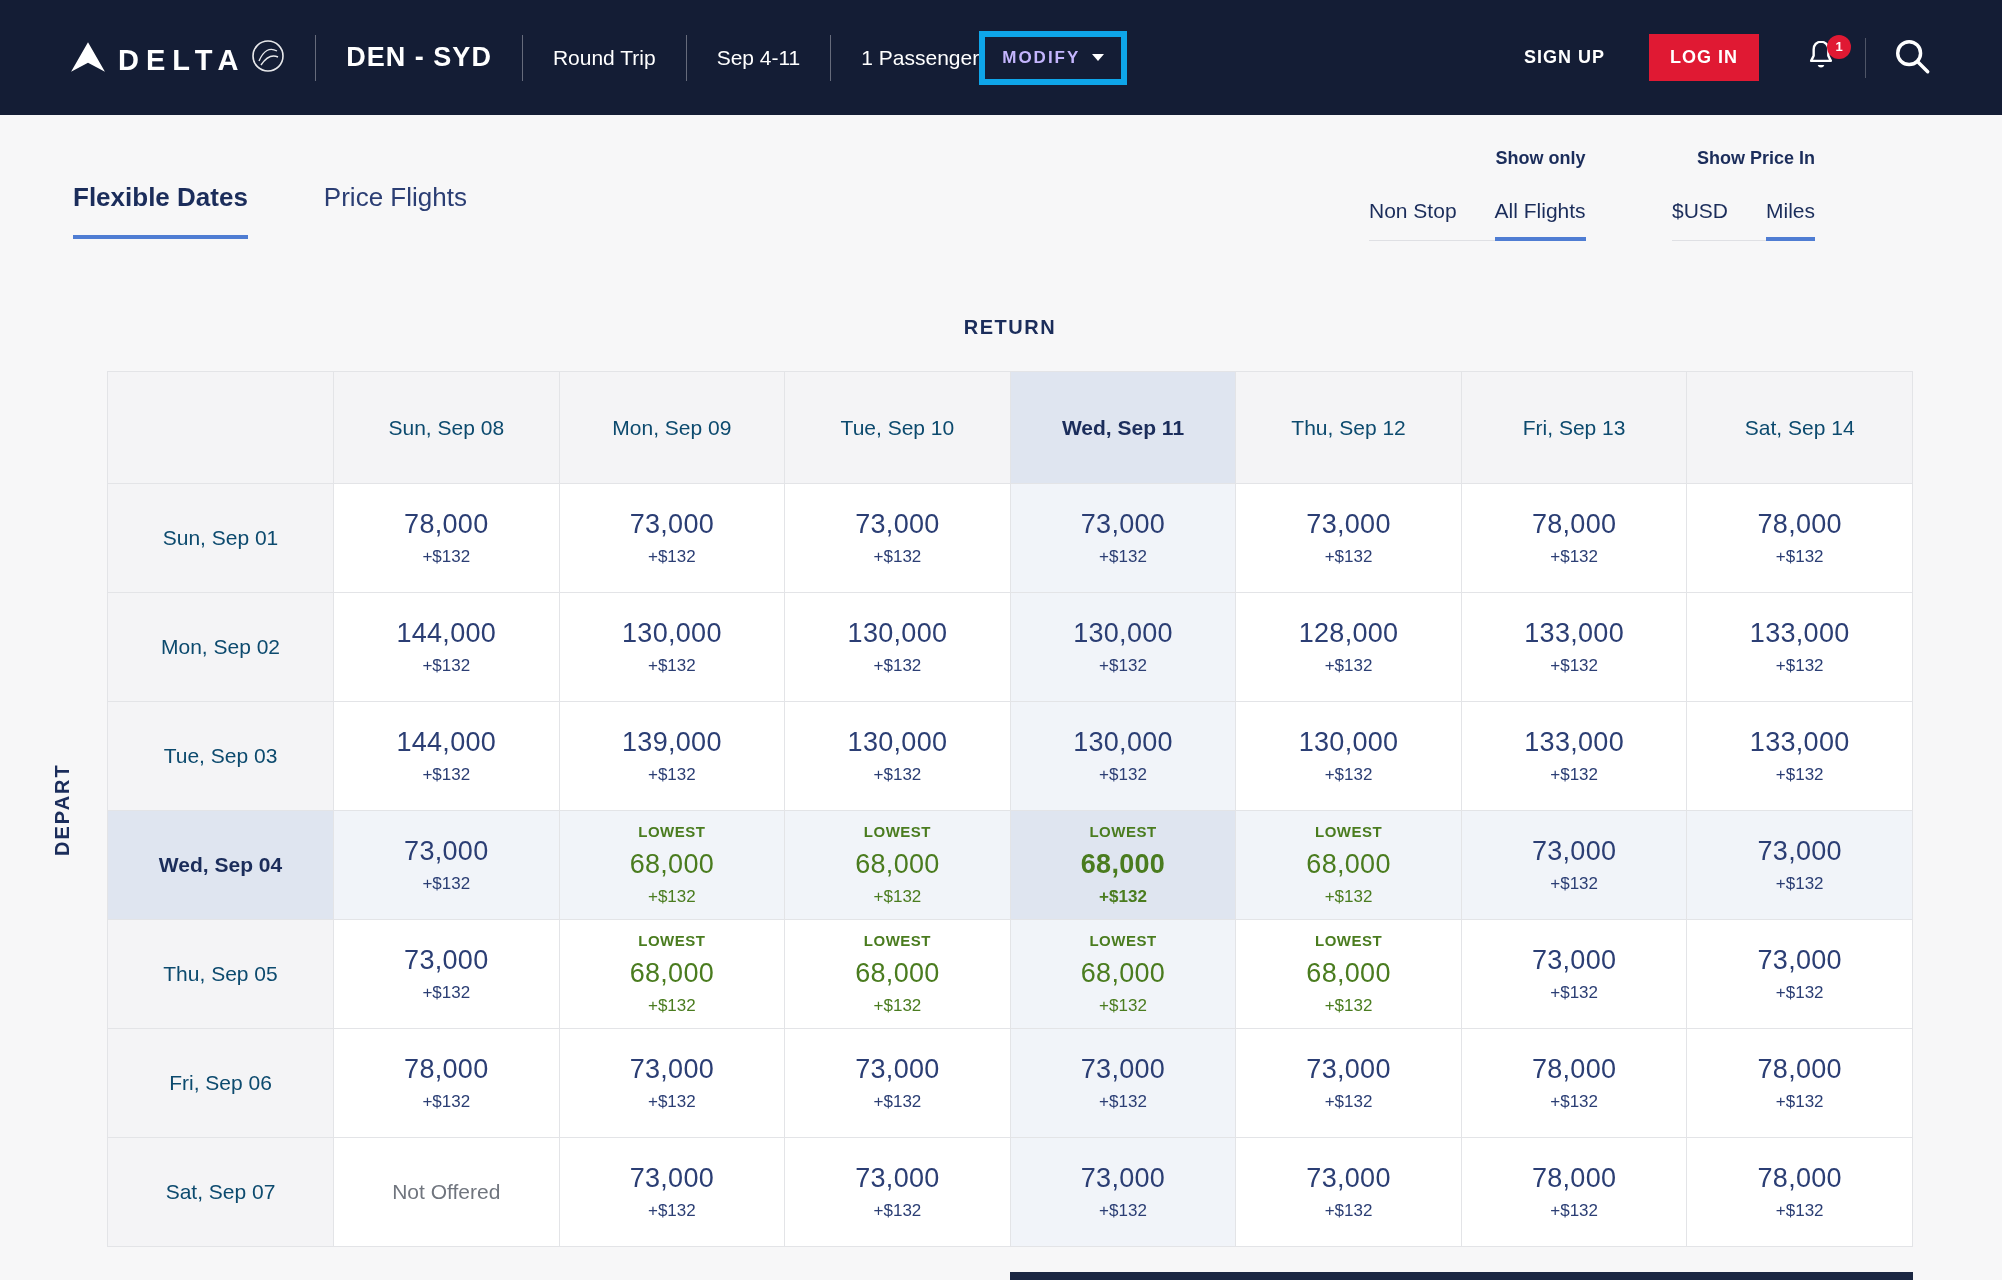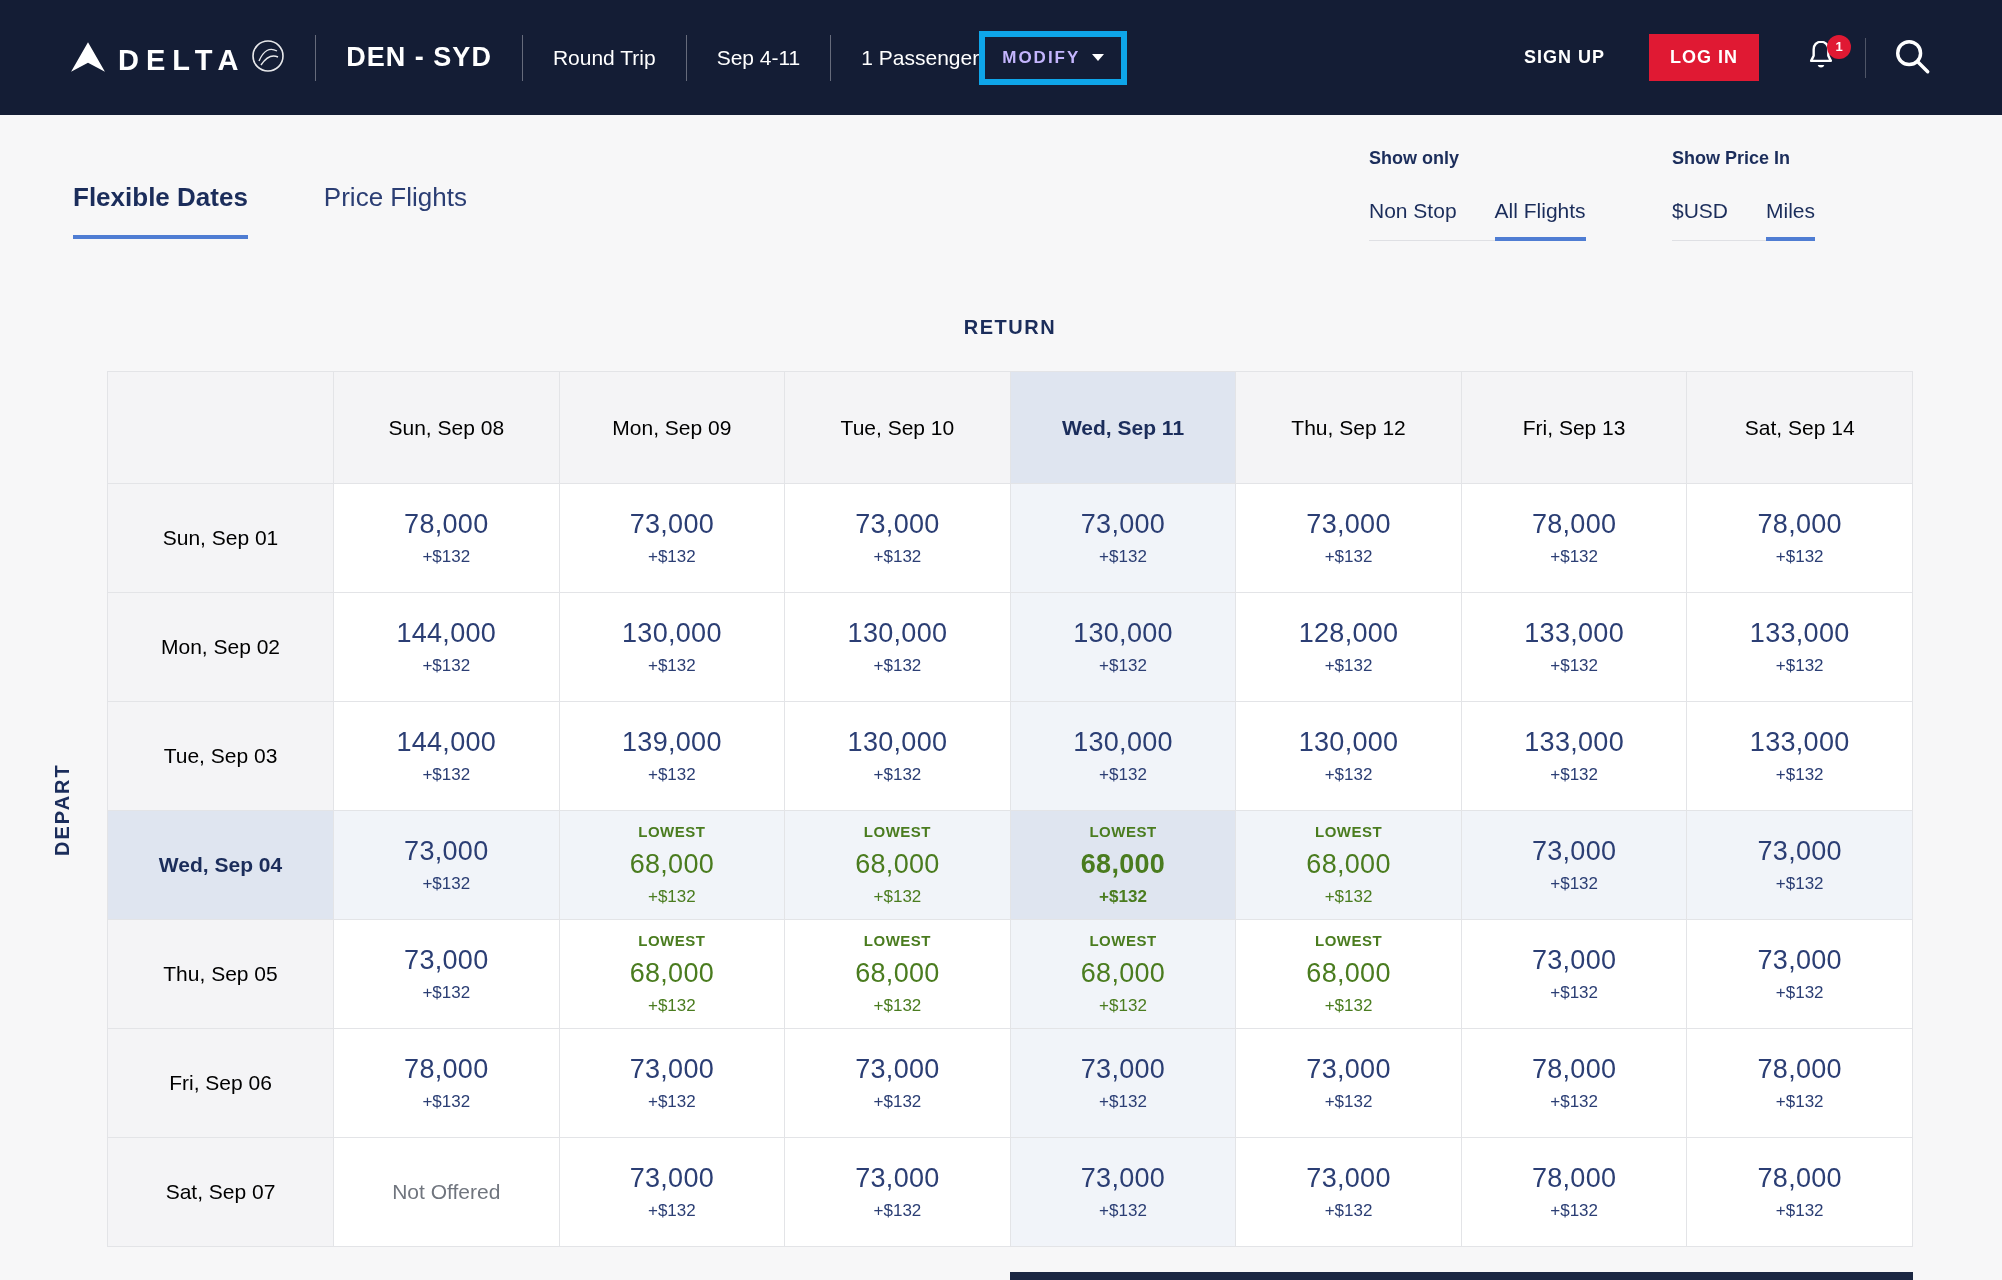--- a/index.html
+++ b/index.html
@@ -52,21 +52,21 @@
 
   
   .tabs{ position:absolute; left:73px; top:182px; display:flex;align-items:center; }
   .tab{ font-size:26px; color:#2b3e74; padding-bottom:22px; cursor:pointer; margin-right:76px; border-bottom:4px solid transparent; }
   .tab.active{ color:#1b2d5b; font-weight:700; border-bottom:4px solid #4f7dd3; }
 
   
   .filter-group{ position:absolute; top:148px; }
   .filter-group.show-only{ left:1369px; }
   .filter-group.price-in{ left:1672px; }
-  .filter-label{ font-size:18px; font-weight:700; color:#1b2d5b; margin-bottom:30px; }
+  .filter-label{ font-size:18px; font-weight:700; color:#1b2d5b; margin-bottom:30px;text-align:right; }
   .filter-options{ display:inline-flex; position:relative; }
   .filter-options::after{ content:""; position:absolute; left:0; right:0; bottom:0; height:1px; background:#dfe0e4; }
   .filter-opt{ font-size:21px; color:#1b2d5b; padding-bottom:14px; margin-right:38px; cursor:pointer; border-bottom:4px solid transparent; position:relative; z-index:1; }
   .filter-opt:last-child{ margin-right:0; }
   .filter-opt.active{ border-bottom:4px solid #4f7dd3; }
 
   
   .return-label{
     position:absolute; left:107px; top:316px; width:1806px;
     text-align:center; font-size:20px; font-weight:700;
@@ -84,21 +84,21 @@
     grid-template-columns:226px repeat(7,1fr);
     grid-template-rows:112px repeat(7,109px);
     border-top:1px solid #e3e4e7; border-left:1px solid #e3e4e7;
     background:#fff;
   }
   .cell{
     border-right:1px solid #e3e4e7; border-bottom:1px solid #e3e4e7;
     display:flex; flex-direction:column; align-items:center; justify-content:center;
     background:#fff;
   }
-  .cell.corner, .cell.colhead, .cell.rowlabel{ background:#f4f4f6; font-size:21px; color:#000000; }
+  .cell.corner, .cell.colhead, .cell.rowlabel{ background:#f4f4f6; font-size:21px; color:#0c4a6e; }
   .cell.selhead{ background:#dfe5f0; color:#1b2d5b; font-weight:700; }
   .cell.data{ cursor:pointer; }
   .cell.tint{ background:#f1f4f9; }
   .cell.sel{ background:#dfe5f0; }
   .price{ font-size:27px; color:#2b3e74; letter-spacing:.3px; }
   .cash{ font-size:17px; color:#2b3e74; margin-top:7px; }
   .lowtag{ font-size:15px; font-weight:700; letter-spacing:.5px; color:#4a7c1f; margin-bottom:9px; }
   .green .price, .green .cash{ color:#4a7c1f; }
   .sel .price, .sel .cash, .sel .lowtag{ font-weight:700; }
   .noff{ font-size:21px; color:#70757e; }

